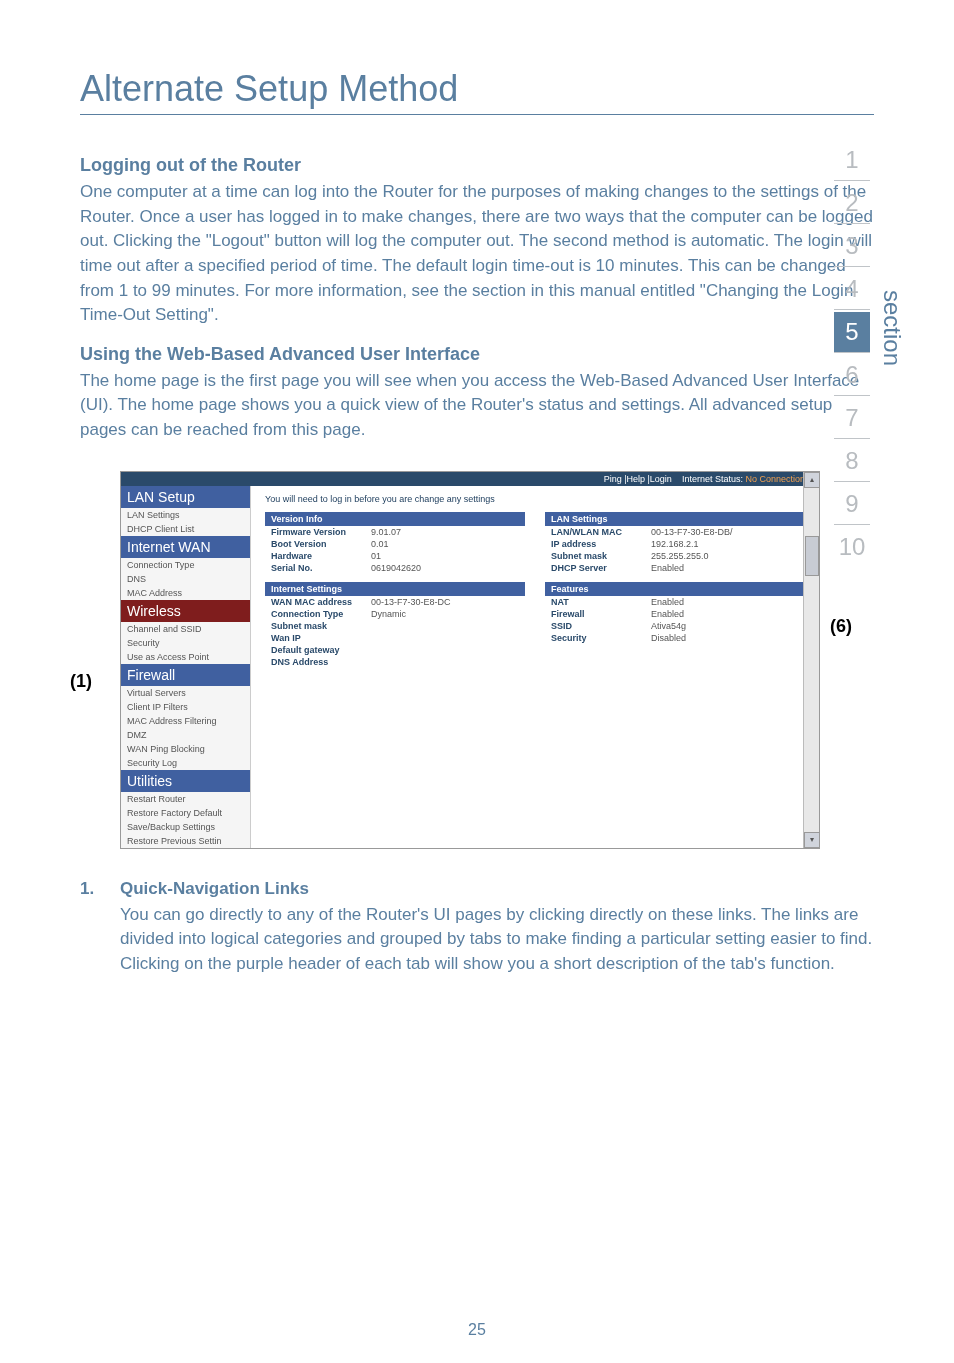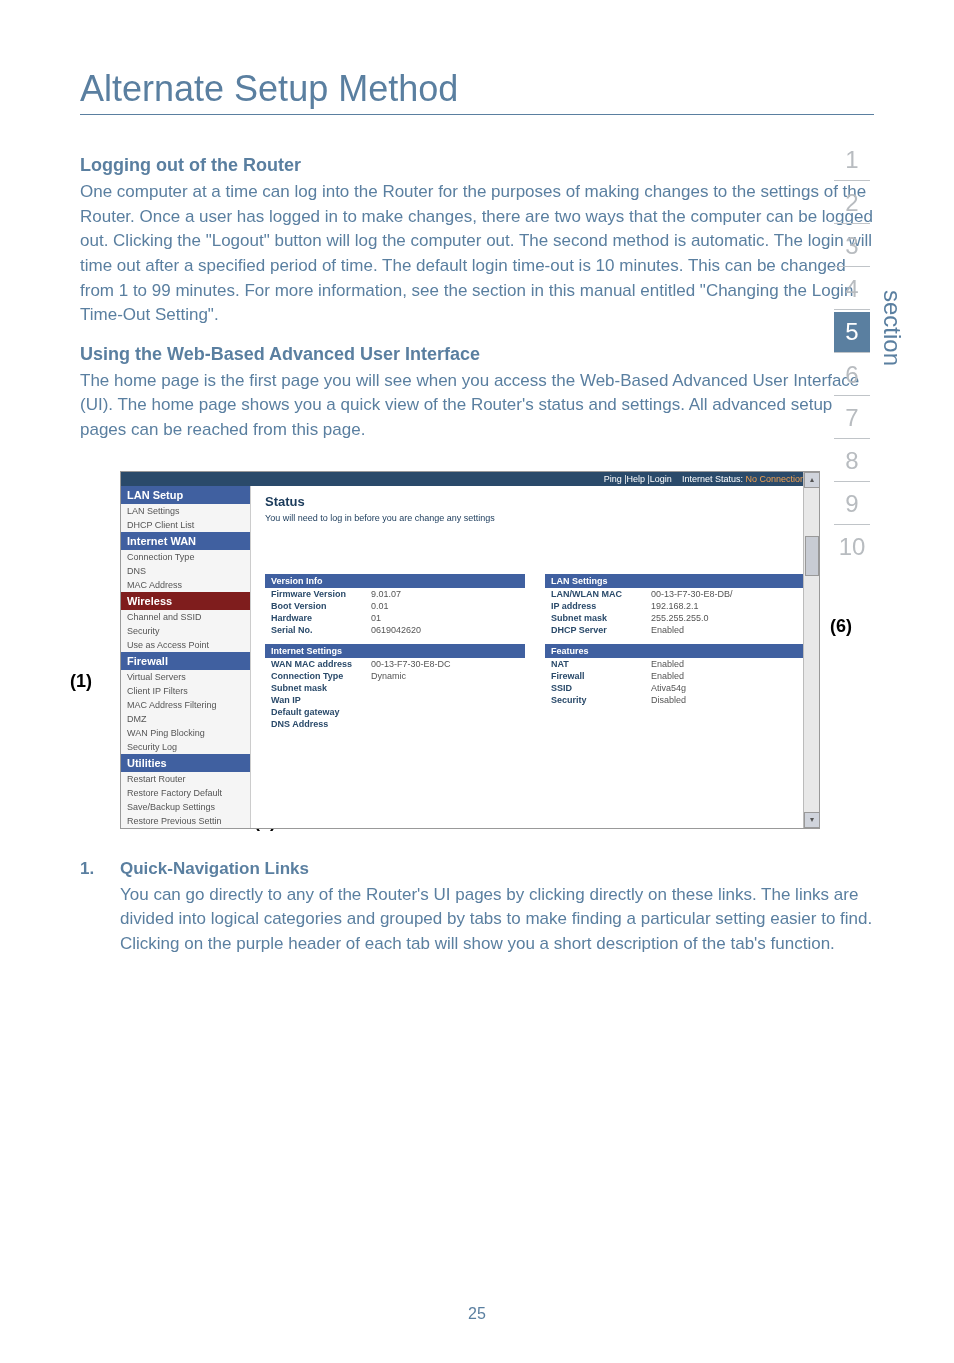--- a/index.html
+++ b/index.html
@@ -119,23 +119,23 @@
       min-height: 280px;
     }
     .nav-col {
       width: 130px;
       background: #f5f5f5;
       border-right: 1px solid #ccc;
     }
     .nav-header {
       background: #4060a0;
       color: #fff;
-      font-weight: bold;
+      font-weight: normal;
       padding: 3px 6px;
-      font-size: 11px;
+      font-size: 14px;
     }
     .nav-header.active {
       background: #7f1d1d;
     }
     .nav-item {
       padding: 2px 6px;
       color: #555;
       font-size: 9px;
     }
     .content-col {
@@ -151,21 +151,21 @@
     }
     .login-note {
       color: #1a3a5a;
       font-size: 9px;
       margin-bottom: 8px;
     }
     .panels {
       display: flex;
       gap: 20px;
     }
-    .panel { flex: 1; margin-top: 43px; }
+    .panel { flex: 1; }
     .panel-header {
       background: #4060a0;
       color: #fff;
       font-weight: bold;
       padding: 2px 6px;
       font-size: 9px;
     }
     .panel-row {
       display: flex;
       padding: 1px 6px;
@@ -227,21 +227,21 @@
       font-weight: bold;
       margin-bottom: 4px;
     }
     .list-text {
       color: #5a7fa0;
       font-size: 17px;
       line-height: 1.45;
     }
     .page-num {
       position: absolute;
-      bottom: 40px;
+      bottom: 24px;
       left: 50%;
       transform: translateX(-50%);
       color: #5a7fa0;
       font-size: 16px;
     }
   </style>
 </head>
 <body>
 
 <div class="title">Alternate Setup Method</div>
@@ -309,21 +309,20 @@
         <div class="nav-item">DMZ</div>
         <div class="nav-item">WAN Ping Blocking</div>
         <div class="nav-item">Security Log</div>
         <div class="nav-header">Utilities</div>
         <div class="nav-item">Restart Router</div>
         <div class="nav-item">Restore Factory Default</div>
         <div class="nav-item">Save/Backup Settings</div>
         <div class="nav-item">Restore Previous Settin</div>
       </div>
       <div class="content-col">
-        <div class="status-lbl">Status</div>
         <div class="login-note">You will need to log in before you are change any settings</div>
         <div class="panels">
           <div class="panel">
             <div class="panel-header">Version Info</div>
             <div class="panel-row">
                 <span class="panel-key">Firmware Version</span>
                 <span class="panel-val">9.01.07</span>
               </div>
             <div class="panel-row">
                 <span class="panel-key">Boot Version</span>

